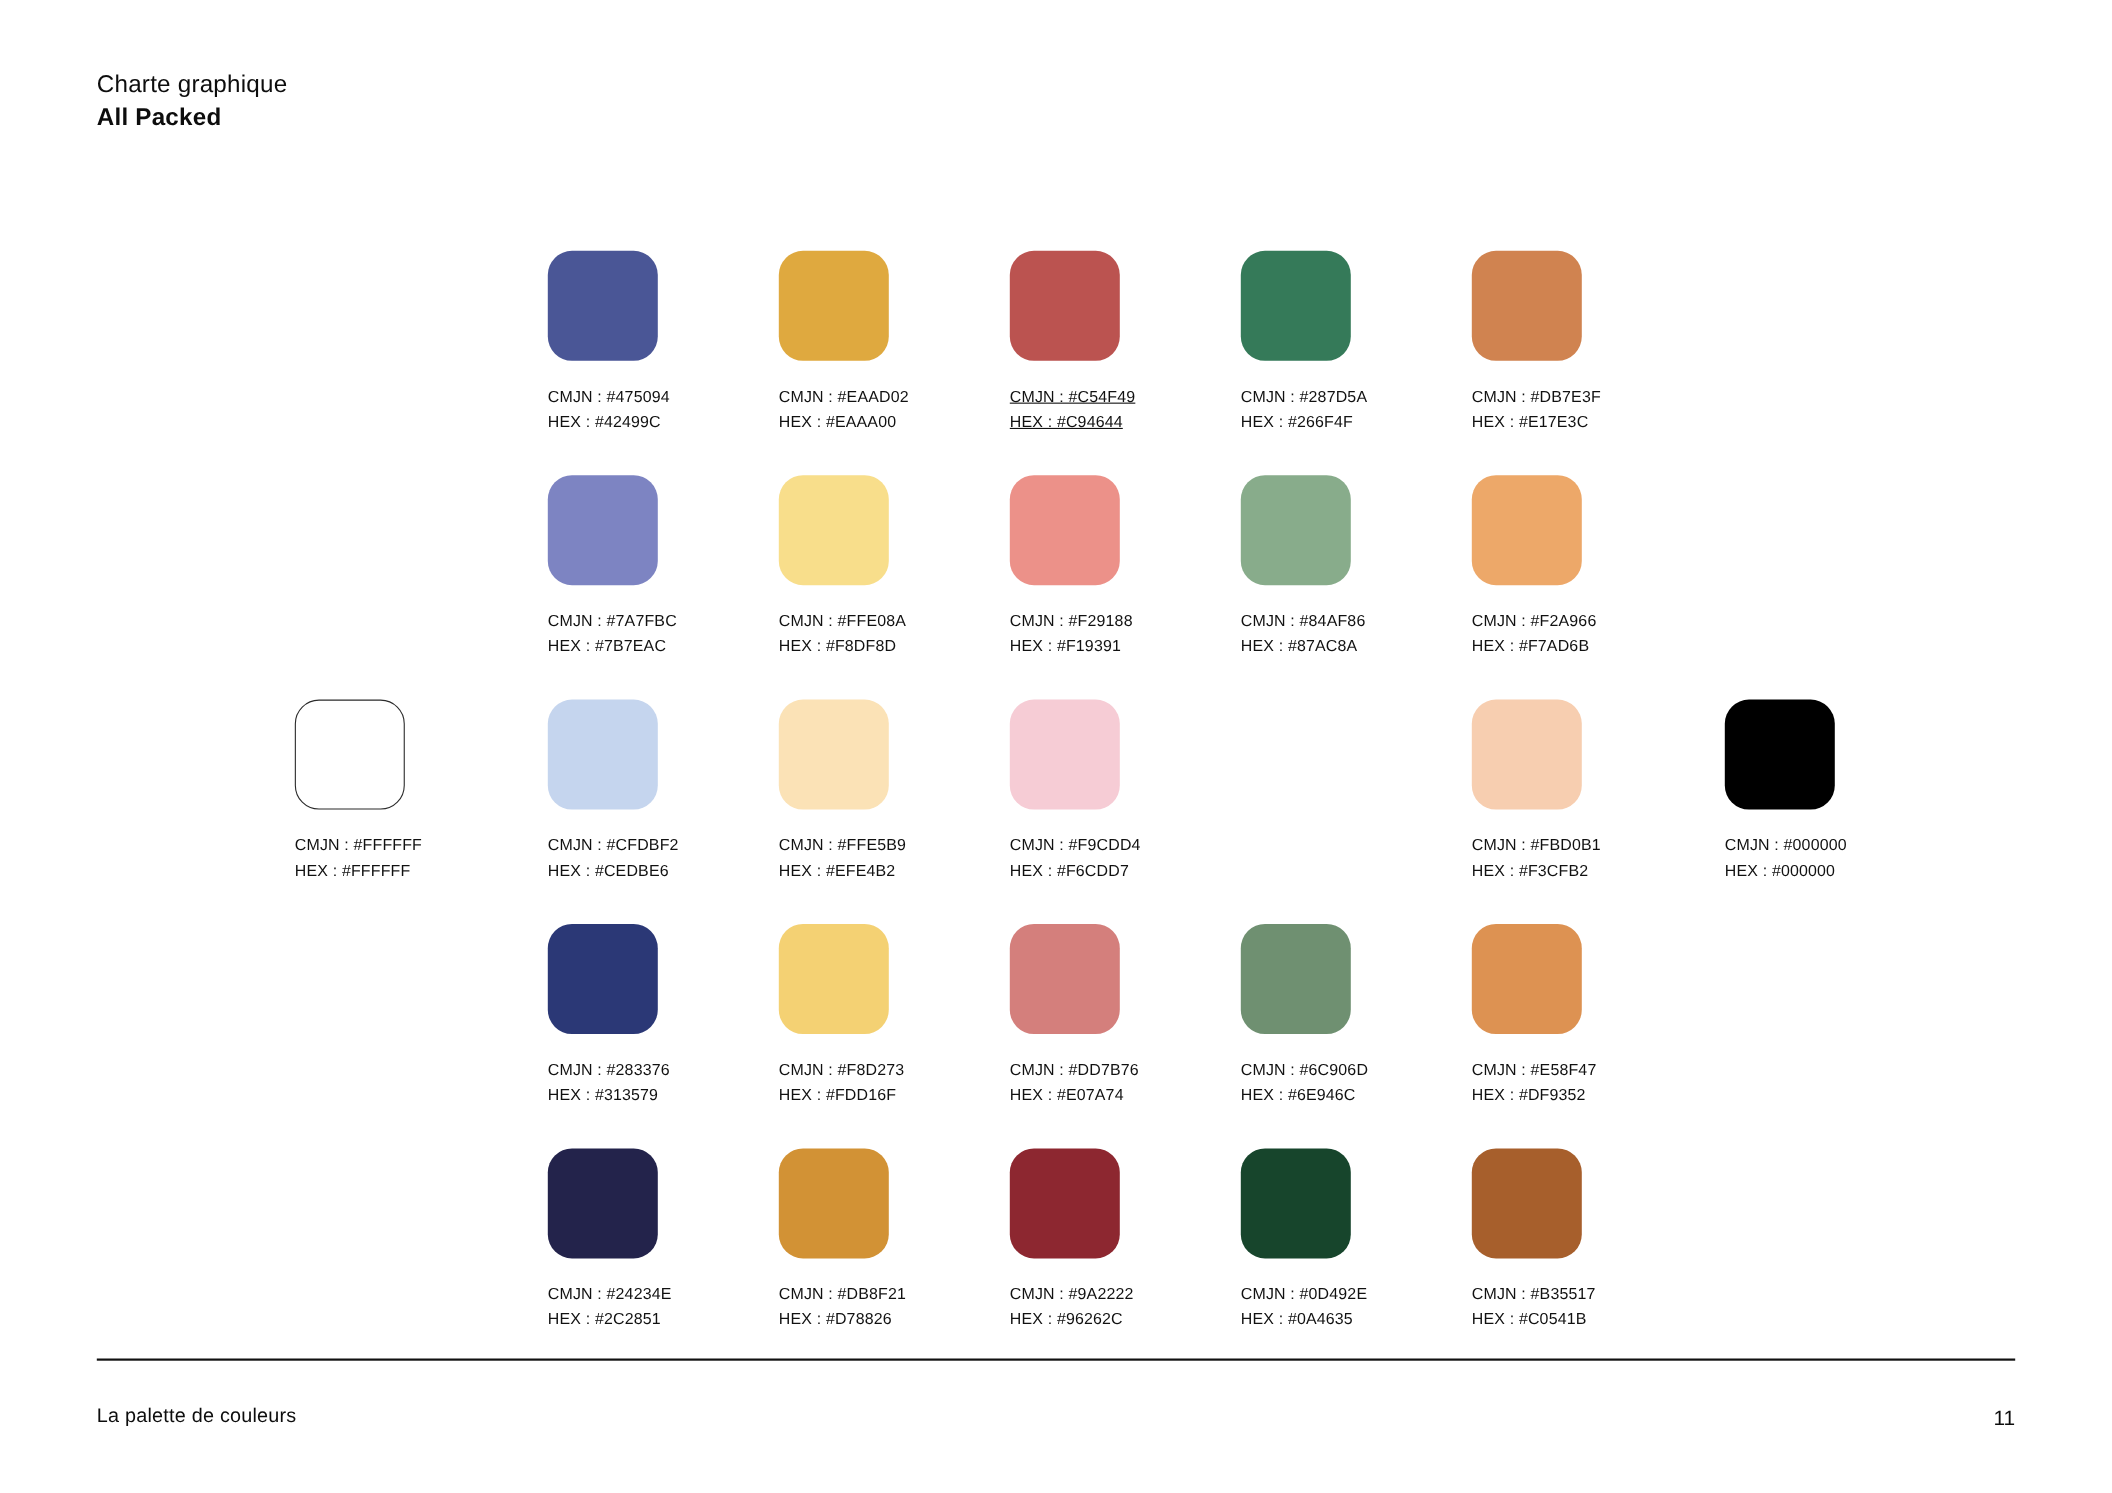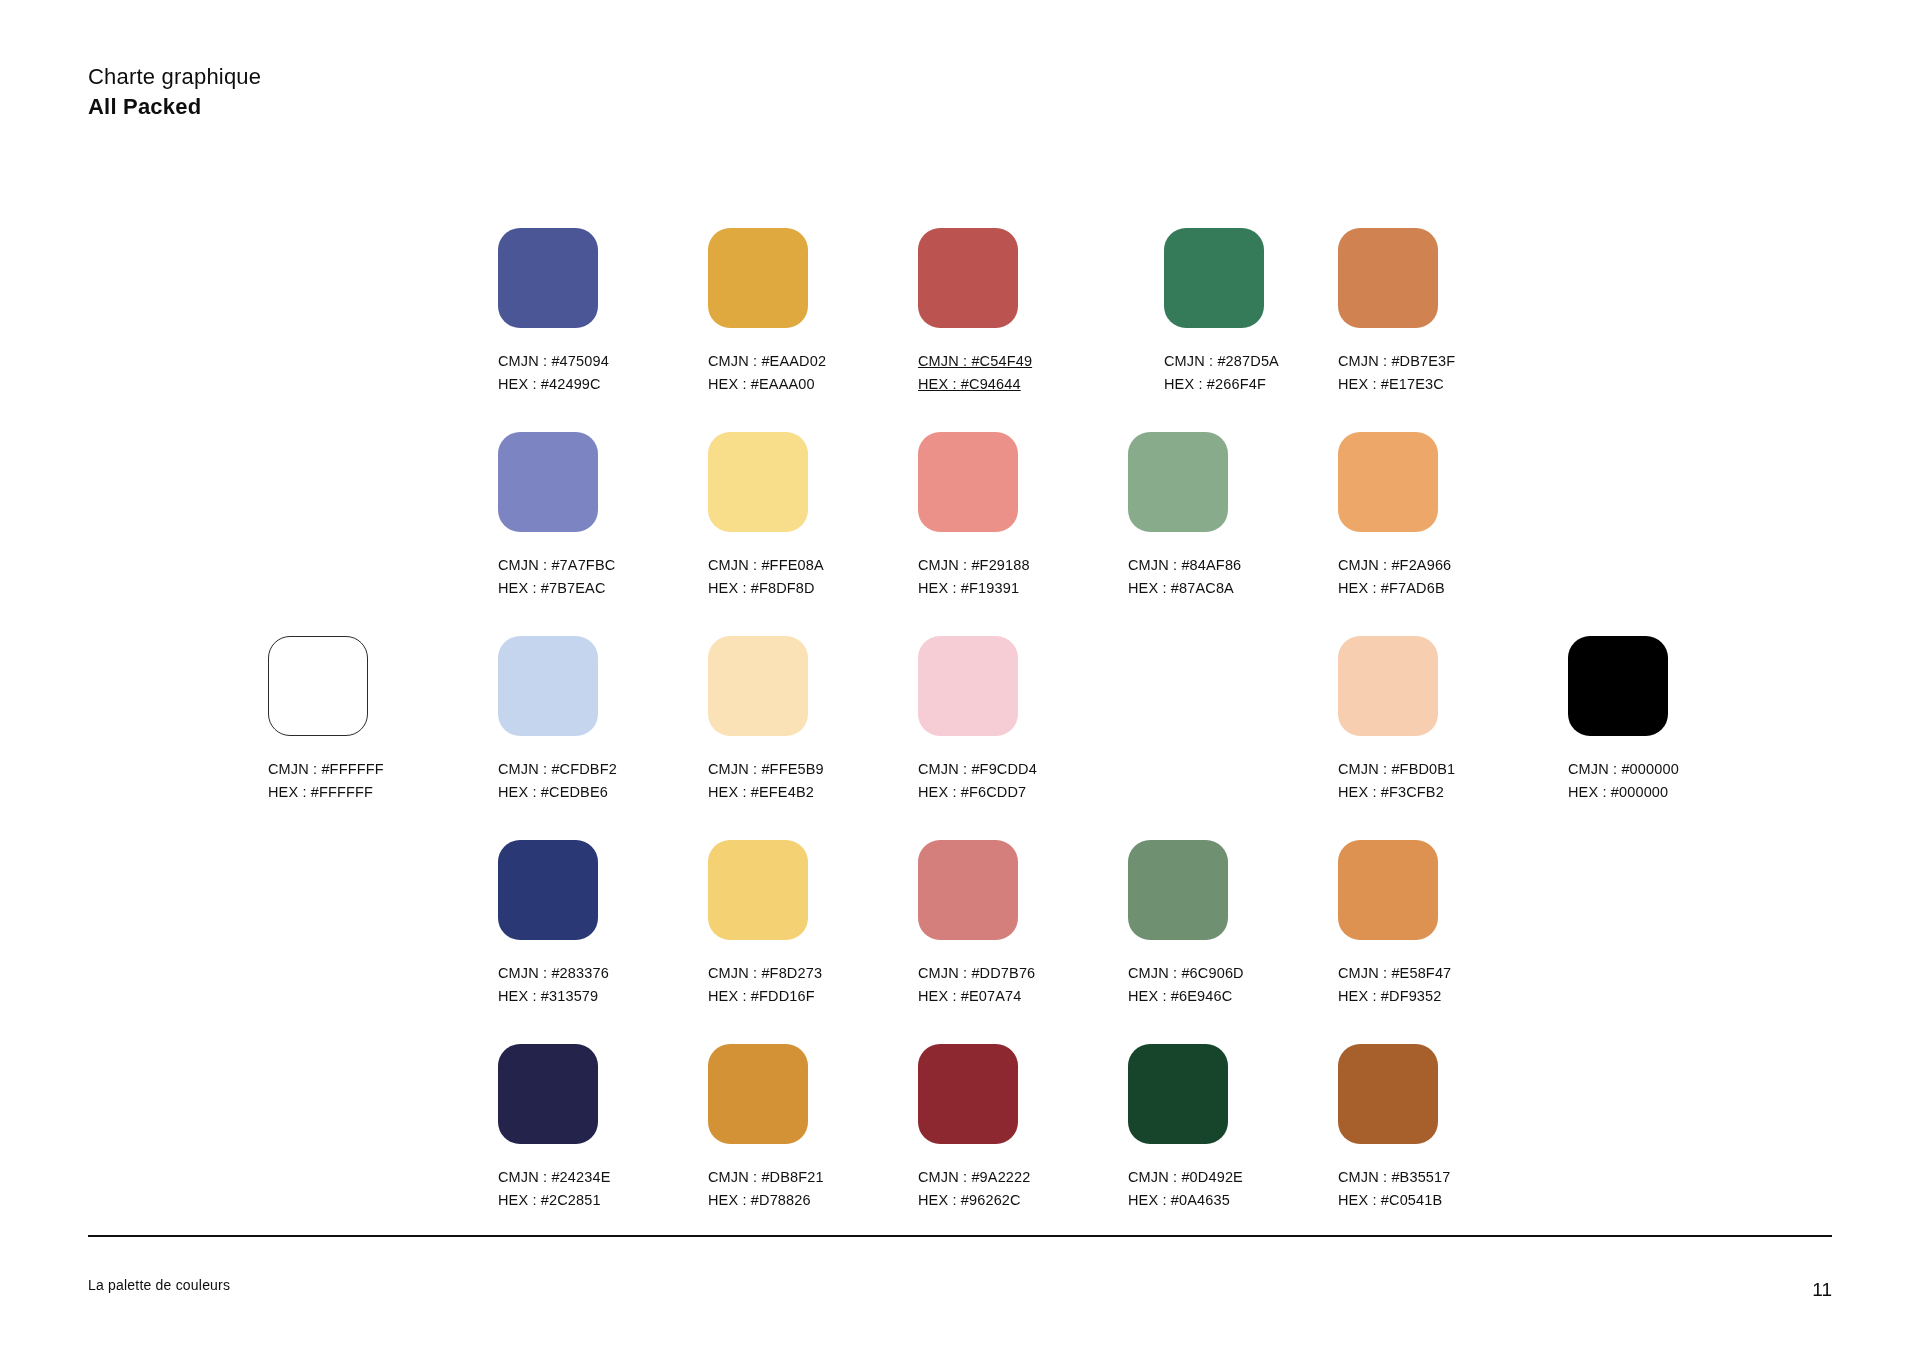--- a/index.html
+++ b/index.html
@@ -86,21 +86,21 @@
     left: 88px;
     top: 1235px;
     width: 1744px;
     height: 2px;
     background: #111111;
   }
   .footer-caption {
     position: absolute;
     left: 88px;
     top: 1277px;
-    font-size: 14px;
+    font-size: 18px;
     font-weight: 400;
     letter-spacing: 0.2px;
     color: #0d0d0d;
     white-space: nowrap;
   }
   .footer-page-number {
     position: absolute;
     right: 88px;
     top: 1279px;
     font-size: 19px;
@@ -133,21 +133,21 @@
           <div class="swatch-line">HEX : #EAAA00</div>
         </div>
       </div>
       <div class="swatch-cell" style="left: 918px; text-decoration: underline;">
         <div class="swatch-chip" style="width: 100px; height: 100px; border-radius: 22px; background: rgb(187, 83, 80);"></div>
         <div class="swatch-labels">
           <div class="swatch-line">CMJN : #C54F49</div>
           <div class="swatch-line">HEX : #C94644</div>
         </div>
       </div>
-      <div class="swatch-cell" style="left: 1128px; margin-left: 36px;">
+      <div class="swatch-cell" style="left: 1128px;">
         <div class="swatch-chip" style="width: 100px; height: 100px; border-radius: 22px; background: rgb(53, 122, 89);"></div>
         <div class="swatch-labels">
           <div class="swatch-line">CMJN : #287D5A</div>
           <div class="swatch-line">HEX : #266F4F</div>
         </div>
       </div>
       <div class="swatch-cell" style="left: 1338px;">
         <div class="swatch-chip" style="width: 100px; height: 100px; border-radius: 22px; background: rgb(208, 131, 80);"></div>
         <div class="swatch-labels">
           <div class="swatch-line">CMJN : #DB7E3F</div>

